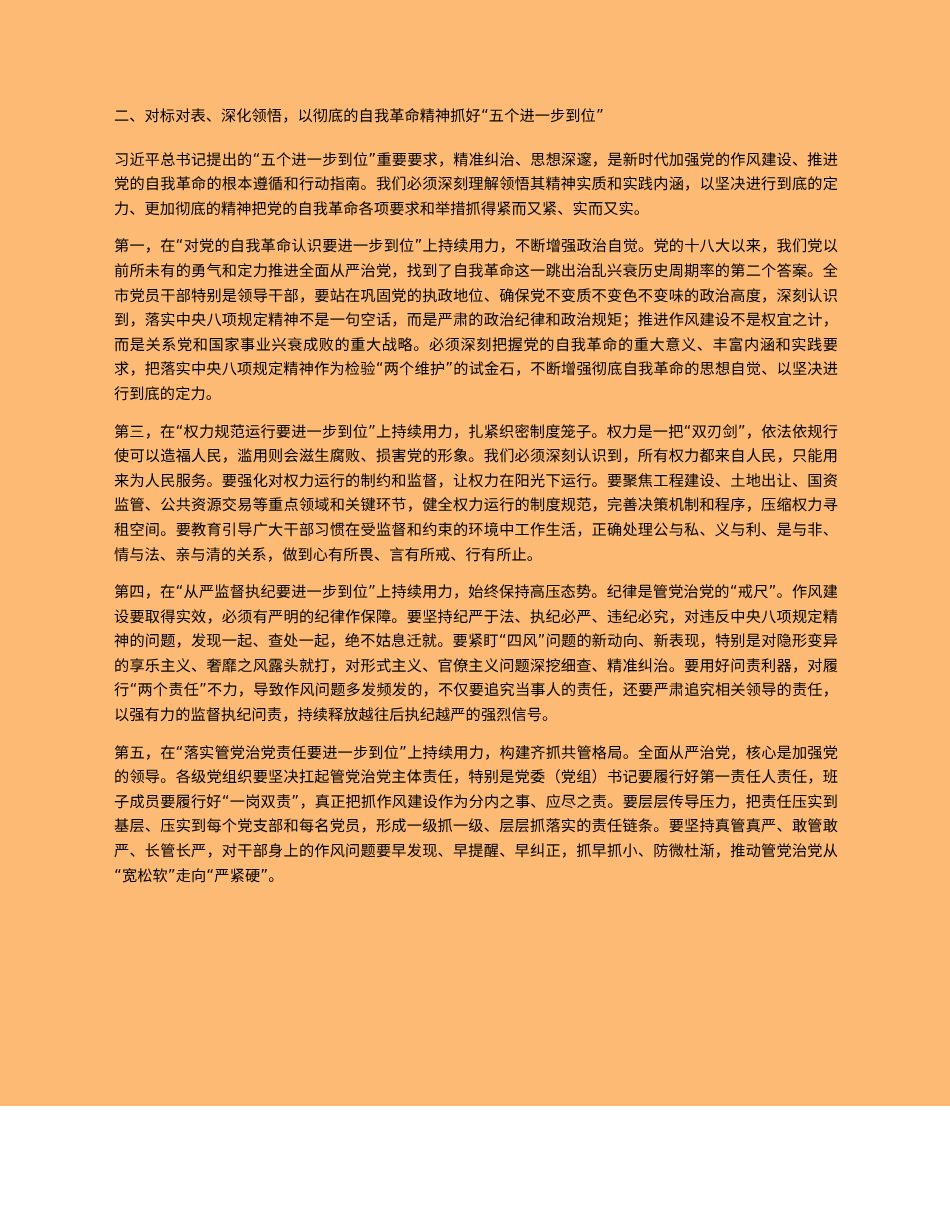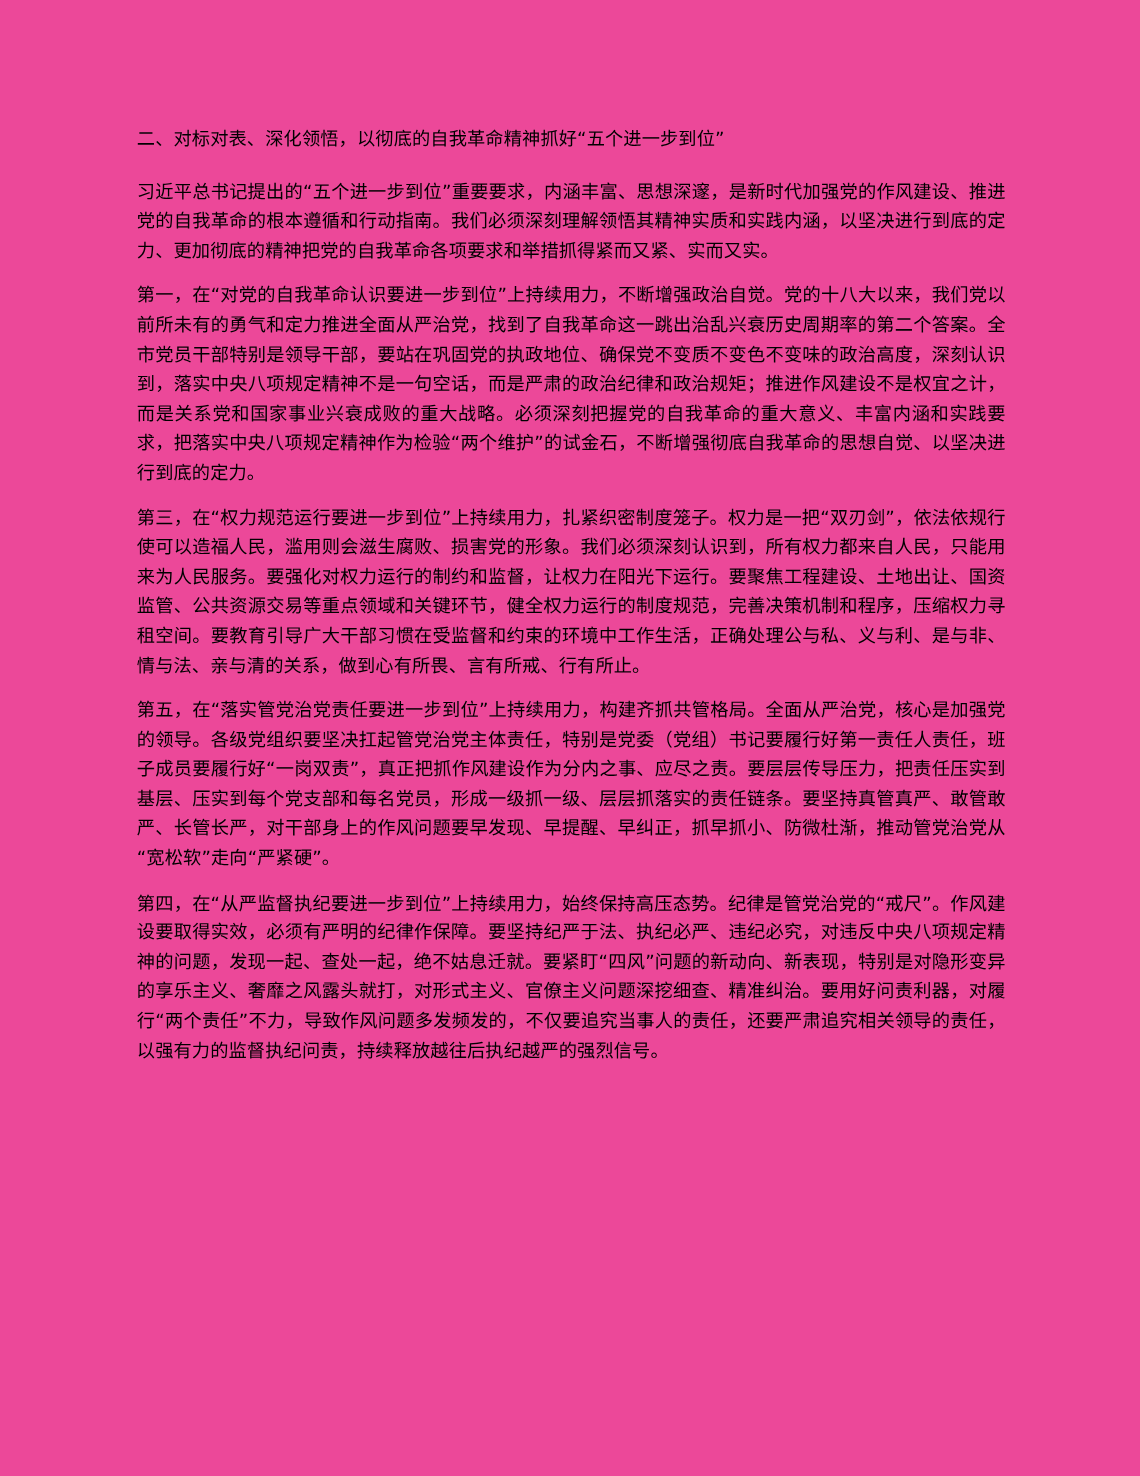--- a/index.html
+++ b/index.html
@@ -12,22 +12,22 @@
     width: 950px;
     height: 1230px;
     overflow: hidden;
     font-family: "DejaVu Sans", "Liberation Sans", sans-serif;
     color: #000000;
     -webkit-font-smoothing: antialiased;
   }
   .page {
     position: relative;
     width: 950px;
-    height: 1230px;
-    background: #ec4899;
+    height: 1106px;
+    background: #fdba74;
     box-sizing: border-box;
   }
   .doc-body {
     position: absolute;
     left: 114px;
     top: 104px;
     width: 724px;
   }
   .section-heading {
     font-size: 15.2px;
@@ -54,25 +54,25 @@
   }
 </style>
 </head>
 <body>
 
 <div class="page">
   <div class="doc-body">
 
     <h2 class="section-heading">二、对标对表、深化领悟，以彻底的自我革命精神抓好“五个进一步到位”</h2>
 
-    <p class="para">习近平总书记提出的“五个进一步到位”重要要求，内涵丰富、思想深邃，是新时代加强党的作风建设、推进党的自我革命的根本遵循和行动指南。我们必须深刻理解领悟其精神实质和实践内涵，以坚决进行到底的定力、更加彻底的精神把党的自我革命各项要求和举措抓得紧而又紧、实而又实。</p>
+    <p class="para">习近平总书记提出的“五个进一步到位”重要要求，精准纠治、思想深邃，是新时代加强党的作风建设、推进党的自我革命的根本遵循和行动指南。我们必须深刻理解领悟其精神实质和实践内涵，以坚决进行到底的定力、更加彻底的精神把党的自我革命各项要求和举措抓得紧而又紧、实而又实。</p>
 
     <p class="para">第一，在“对党的自我革命认识要进一步到位”上持续用力，不断增强政治自觉。党的十八大以来，我们党以前所未有的勇气和定力推进全面从严治党，找到了自我革命这一跳出治乱兴衰历史周期率的第二个答案。全市党员干部特别是领导干部，要站在巩固党的执政地位、确保党不变质不变色不变味的政治高度，深刻认识到，落实中央八项规定精神不是一句空话，而是严肃的政治纪律和政治规矩；推进作风建设不是权宜之计，而是关系党和国家事业兴衰成败的重大战略。必须深刻把握党的自我革命的重大意义、丰富内涵和实践要求，把落实中央八项规定精神作为检验“两个维护”的试金石，不断增强彻底自我革命的思想自觉、以坚决进行到底的定力。</p>
 
 
     <p class="para">第三，在“权力规范运行要进一步到位”上持续用力，扎紧织密制度笼子。权力是一把“双刃剑”，依法依规行使可以造福人民，滥用则会滋生腐败、损害党的形象。我们必须深刻认识到，所有权力都来自人民，只能用来为人民服务。要强化对权力运行的制约和监督，让权力在阳光下运行。要聚焦工程建设、土地出让、国资监管、公共资源交易等重点领域和关键环节，健全权力运行的制度规范，完善决策机制和程序，压缩权力寻租空间。要教育引导广大干部习惯在受监督和约束的环境中工作生活，正确处理公与私、义与利、是与非、情与法、亲与清的关系，做到心有所畏、言有所戒、行有所止。</p>
 
+    <p class="para">第四，在“从严监督执纪要进一步到位”上持续用力，始终保持高压态势。纪律是管党治党的“戒尺”。作风建设要取得实效，必须有严明的纪律作保障。要坚持纪严于法、执纪必严、违纪必究，对违反中央八项规定精神的问题，发现一起、查处一起，绝不姑息迁就。要紧盯“四风”问题的新动向、新表现，特别是对隐形变异的享乐主义、奢靡之风露头就打，对形式主义、官僚主义问题深挖细查、精准纠治。要用好问责利器，对履行“两个责任”不力，导致作风问题多发频发的，不仅要追究当事人的责任，还要严肃追究相关领导的责任，以强有力的监督执纪问责，持续释放越往后执纪越严的强烈信号。</p>
+
     <p class="para">第五，在“落实管党治党责任要进一步到位”上持续用力，构建齐抓共管格局。全面从严治党，核心是加强党的领导。各级党组织要坚决扛起管党治党主体责任，特别是党委（党组）书记要履行好第一责任人责任，班子成员要履行好“一岗双责”，真正把抓作风建设作为分内之事、应尽之责。要层层传导压力，把责任压实到基层、压实到每个党支部和每名党员，形成一级抓一级、层层抓落实的责任链条。要坚持真管真严、敢管敢严、长管长严，对干部身上的作风问题要早发现、早提醒、早纠正，抓早抓小、防微杜渐，推动管党治党从“宽松软”走向“严紧硬”。</p>
-
-    <p class="para">第四，在“从严监督执纪要进一步到位”上持续用力，始终保持高压态势。纪律是管党治党的“戒尺”。作风建设要取得实效，必须有严明的纪律作保障。要坚持纪严于法、执纪必严、违纪必究，对违反中央八项规定精神的问题，发现一起、查处一起，绝不姑息迁就。要紧盯“四风”问题的新动向、新表现，特别是对隐形变异的享乐主义、奢靡之风露头就打，对形式主义、官僚主义问题深挖细查、精准纠治。要用好问责利器，对履行“两个责任”不力，导致作风问题多发频发的，不仅要追究当事人的责任，还要严肃追究相关领导的责任，以强有力的监督执纪问责，持续释放越往后执纪越严的强烈信号。</p>
 
   </div>
 </div>
 
 </body></html>

